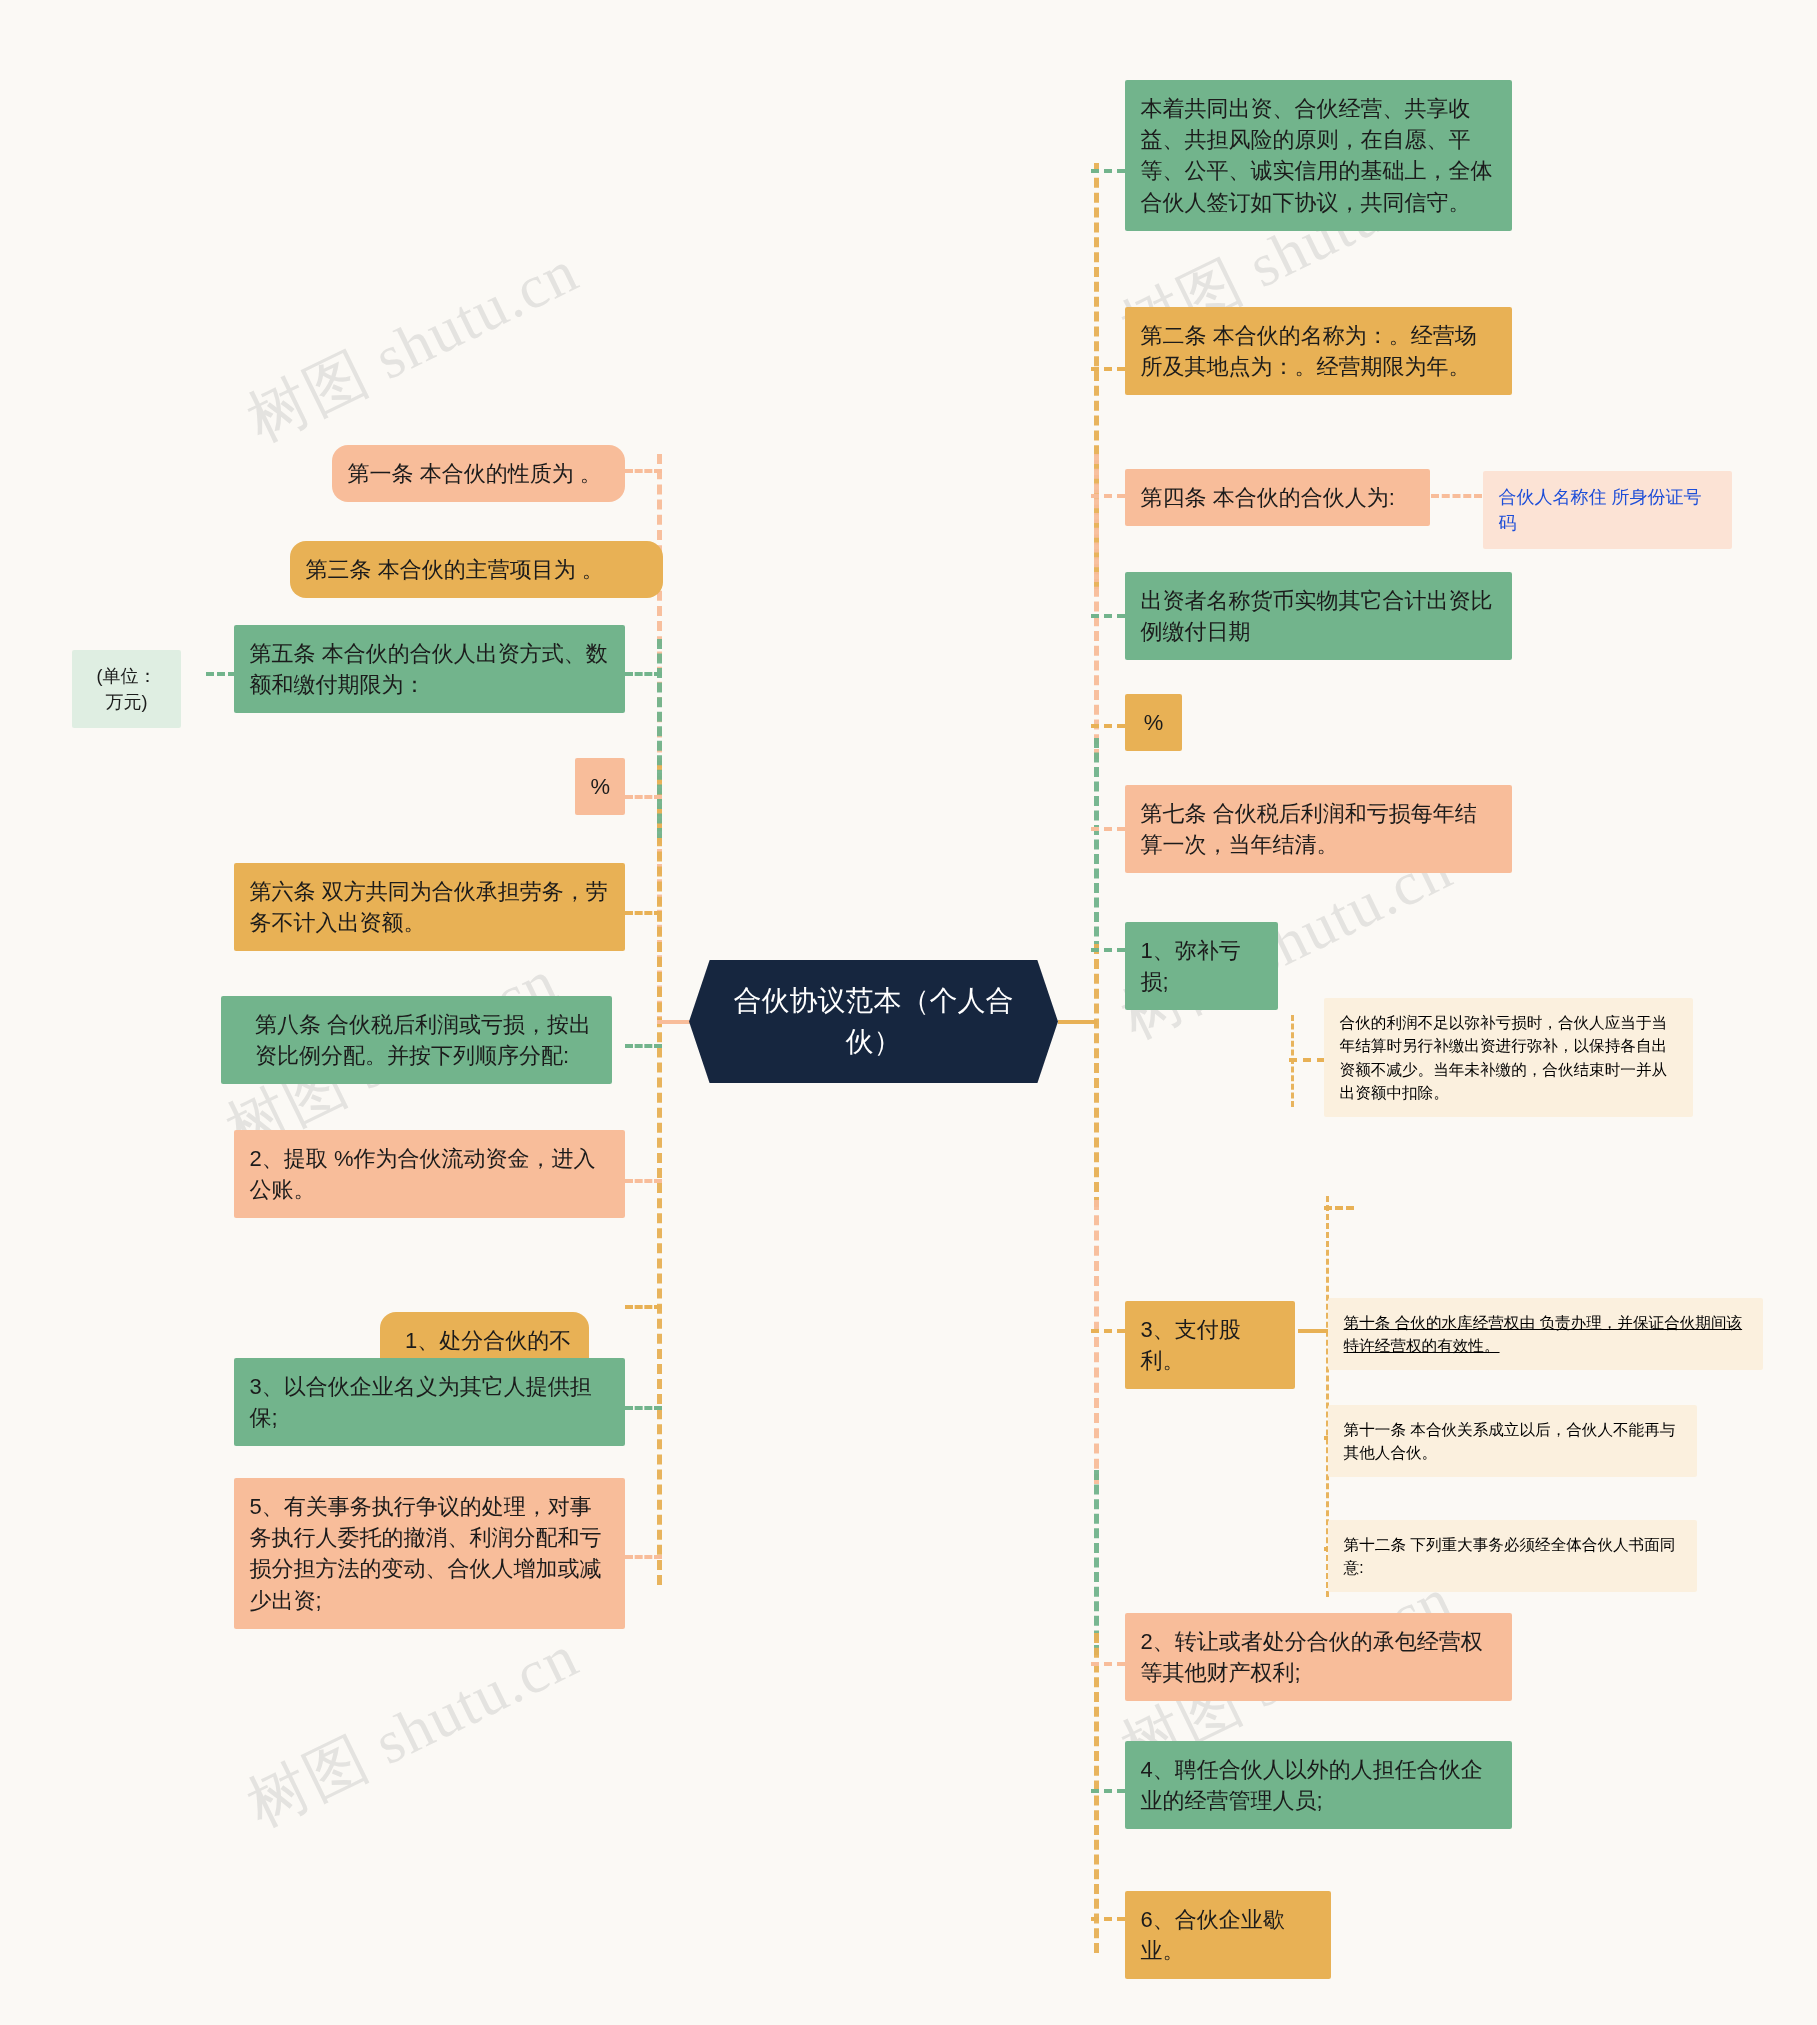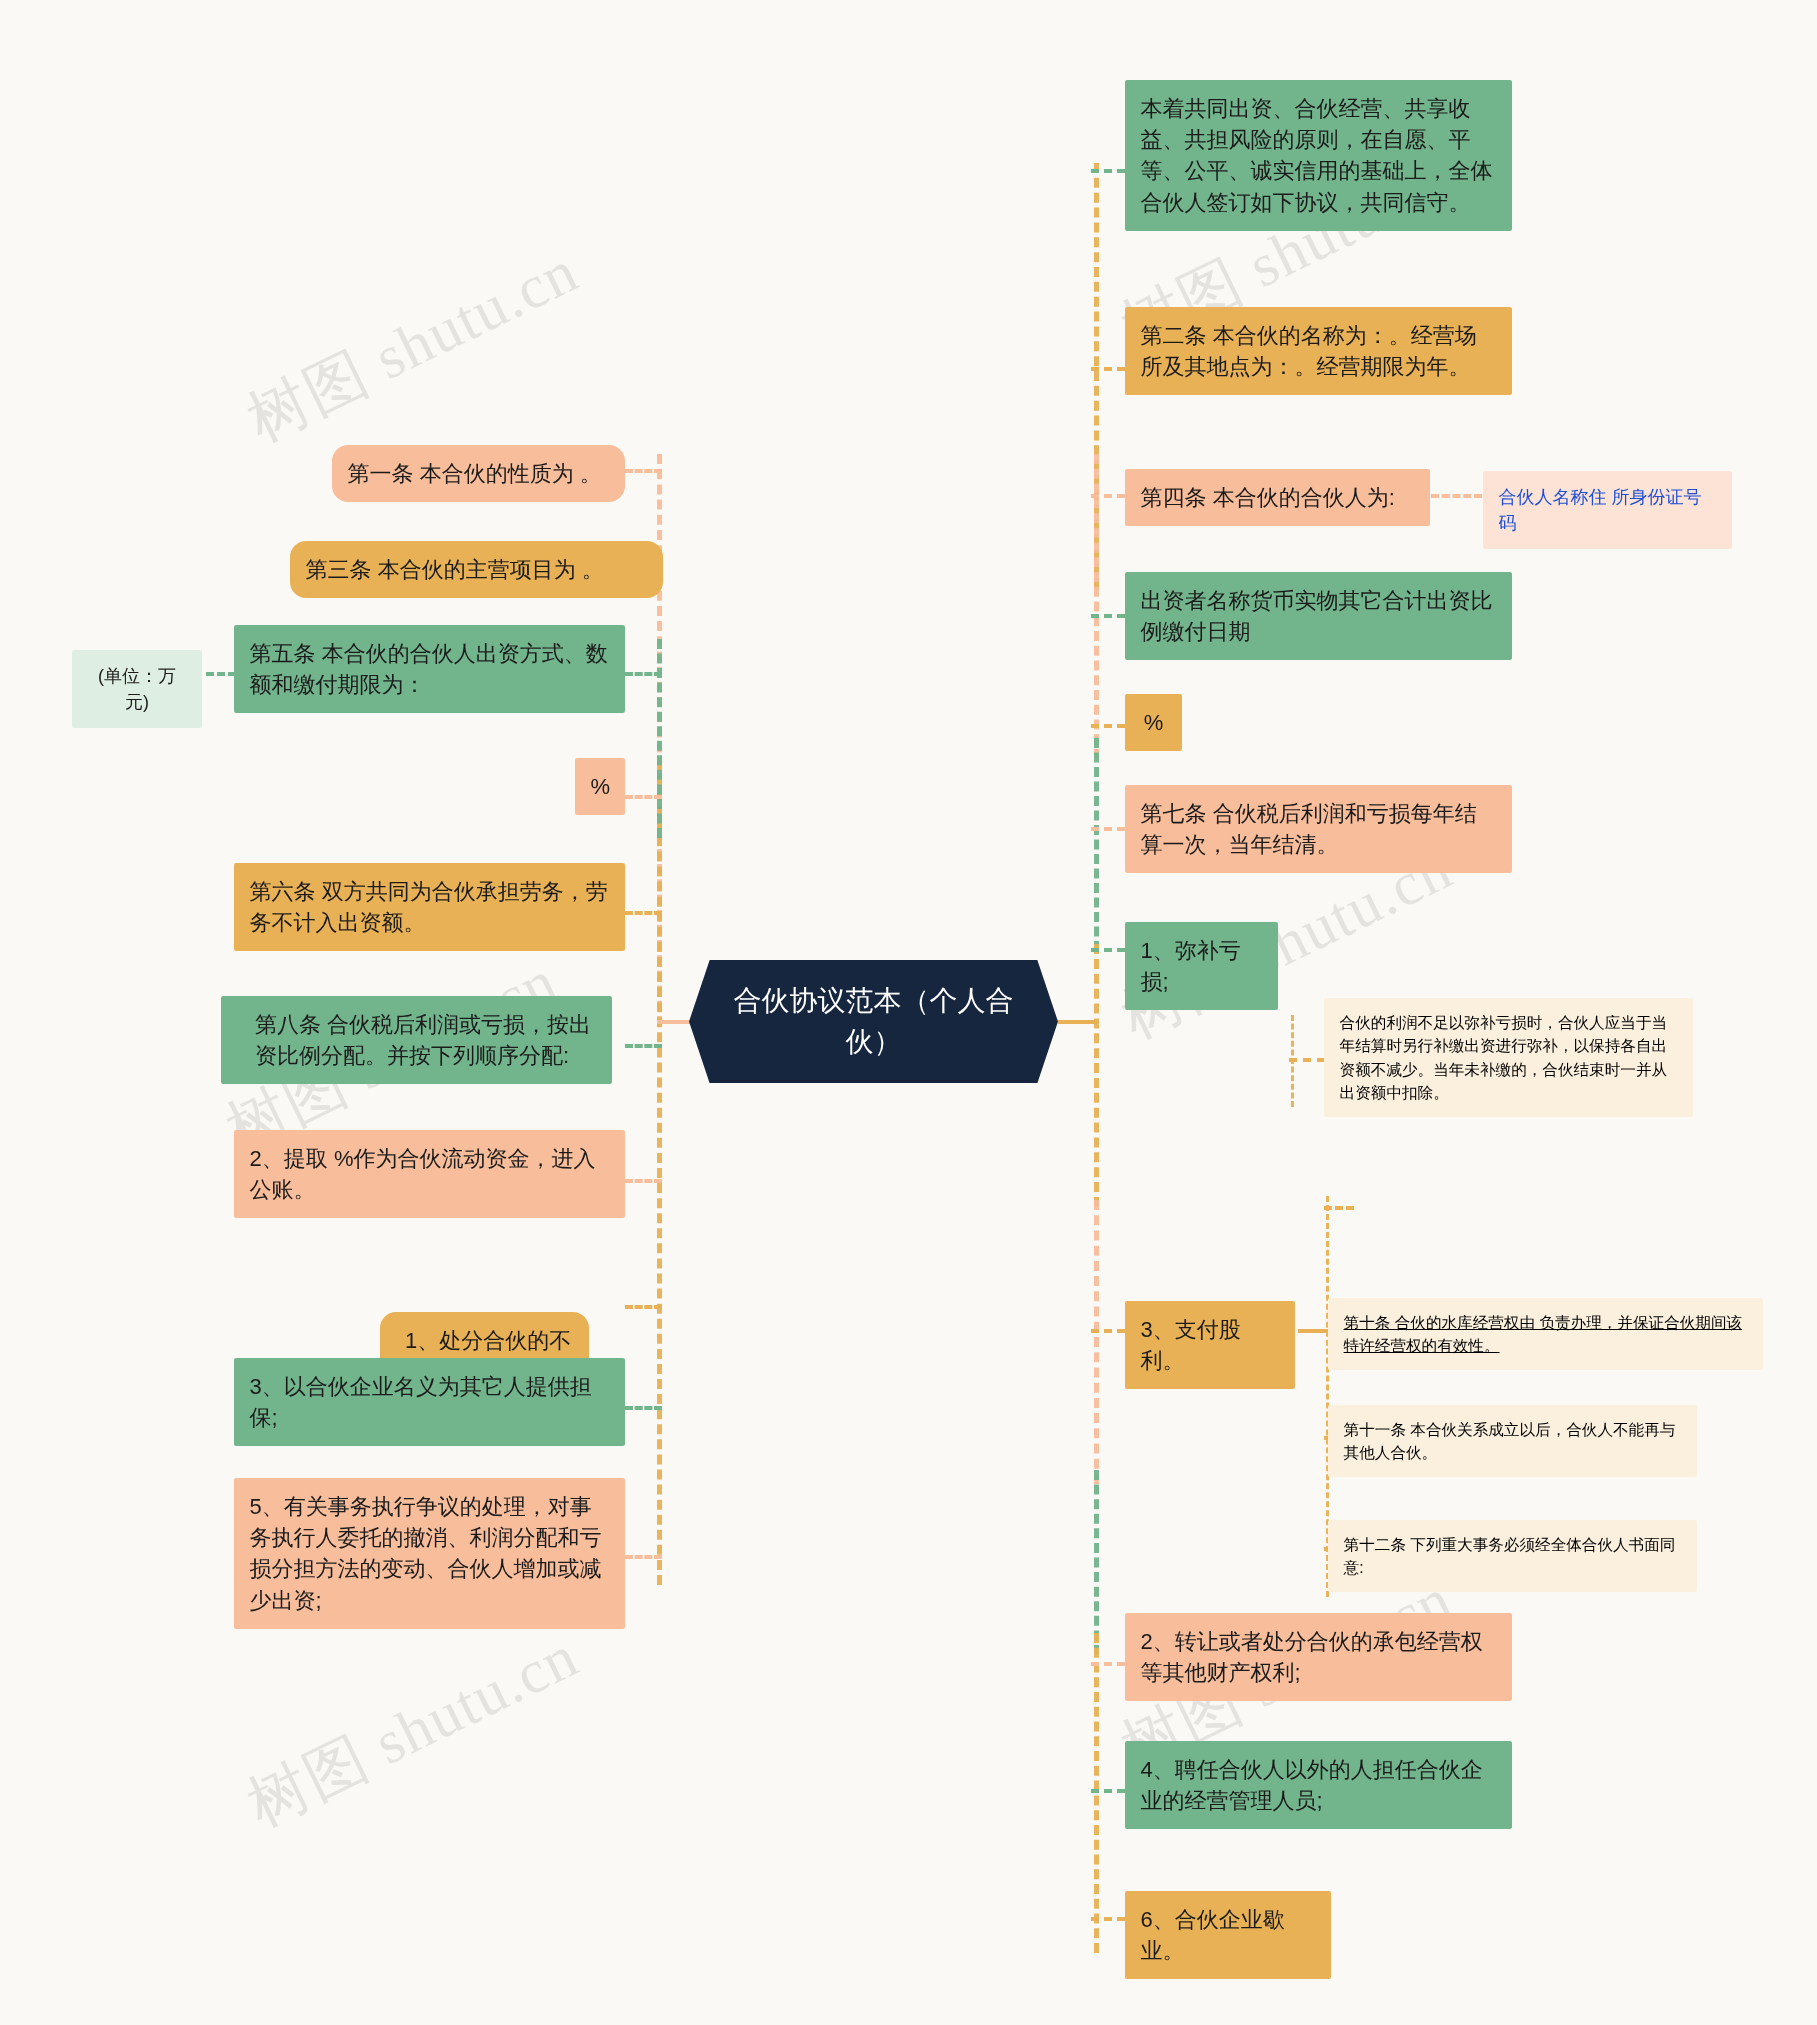--- a/index.html
+++ b/index.html
@@ -142,21 +142,21 @@
   <div class="hstub" style="left:1324px; top:1547px; width:30px; border-color:#E8B155;"></div>
 
   <div class="node center" style="left:689px; top:960px; width:369px;">合伙协议范本（个人合伙）</div>
 
   <div class="node peach align-right" style="left:332px; top:445px; width:293px;">第一条 本合伙的性质为 。</div>
 
   <div class="node orange align-right" style="left:290px; top:541px; width:373px;">第三条 本合伙的主营项目为 。</div>
 
   <div class="node green" style="left:234px; top:625px; width:391px;">第五条 本合伙的合伙人出资方式、数额和缴付期限为：</div>
 
-  <div class="node mint align-center small" style="left:72px; top:650px; width:130px;">(单位：万元)</div>
+  <div class="node mint align-center small" style="left:72px; top:650px; width:109px;">(单位：万元)</div>
 
   <div class="node peach align-center" style="left:575px; top:758px; width:50px;">%</div>
 
   <div class="node orange" style="left:234px; top:863px; width:391px;">第六条 双方共同为合伙承担劳务，劳务不计入出资额。</div>
 
   <div class="node green" style="left:221px; top:996px; width:391px;padding-left:34px;">第八条 合伙税后利润或亏损，按出资比例分配。并按下列顺序分配:</div>
 
   <div class="node peach" style="left:234px; top:1130px; width:391px;">2、提取 %作为合伙流动资金，进入公账。</div>
 
   <div class="node orange align-right" style="left:380px; top:1312px; width:209px;padding-left:25px;">1、处分合伙的不动产;</div>

